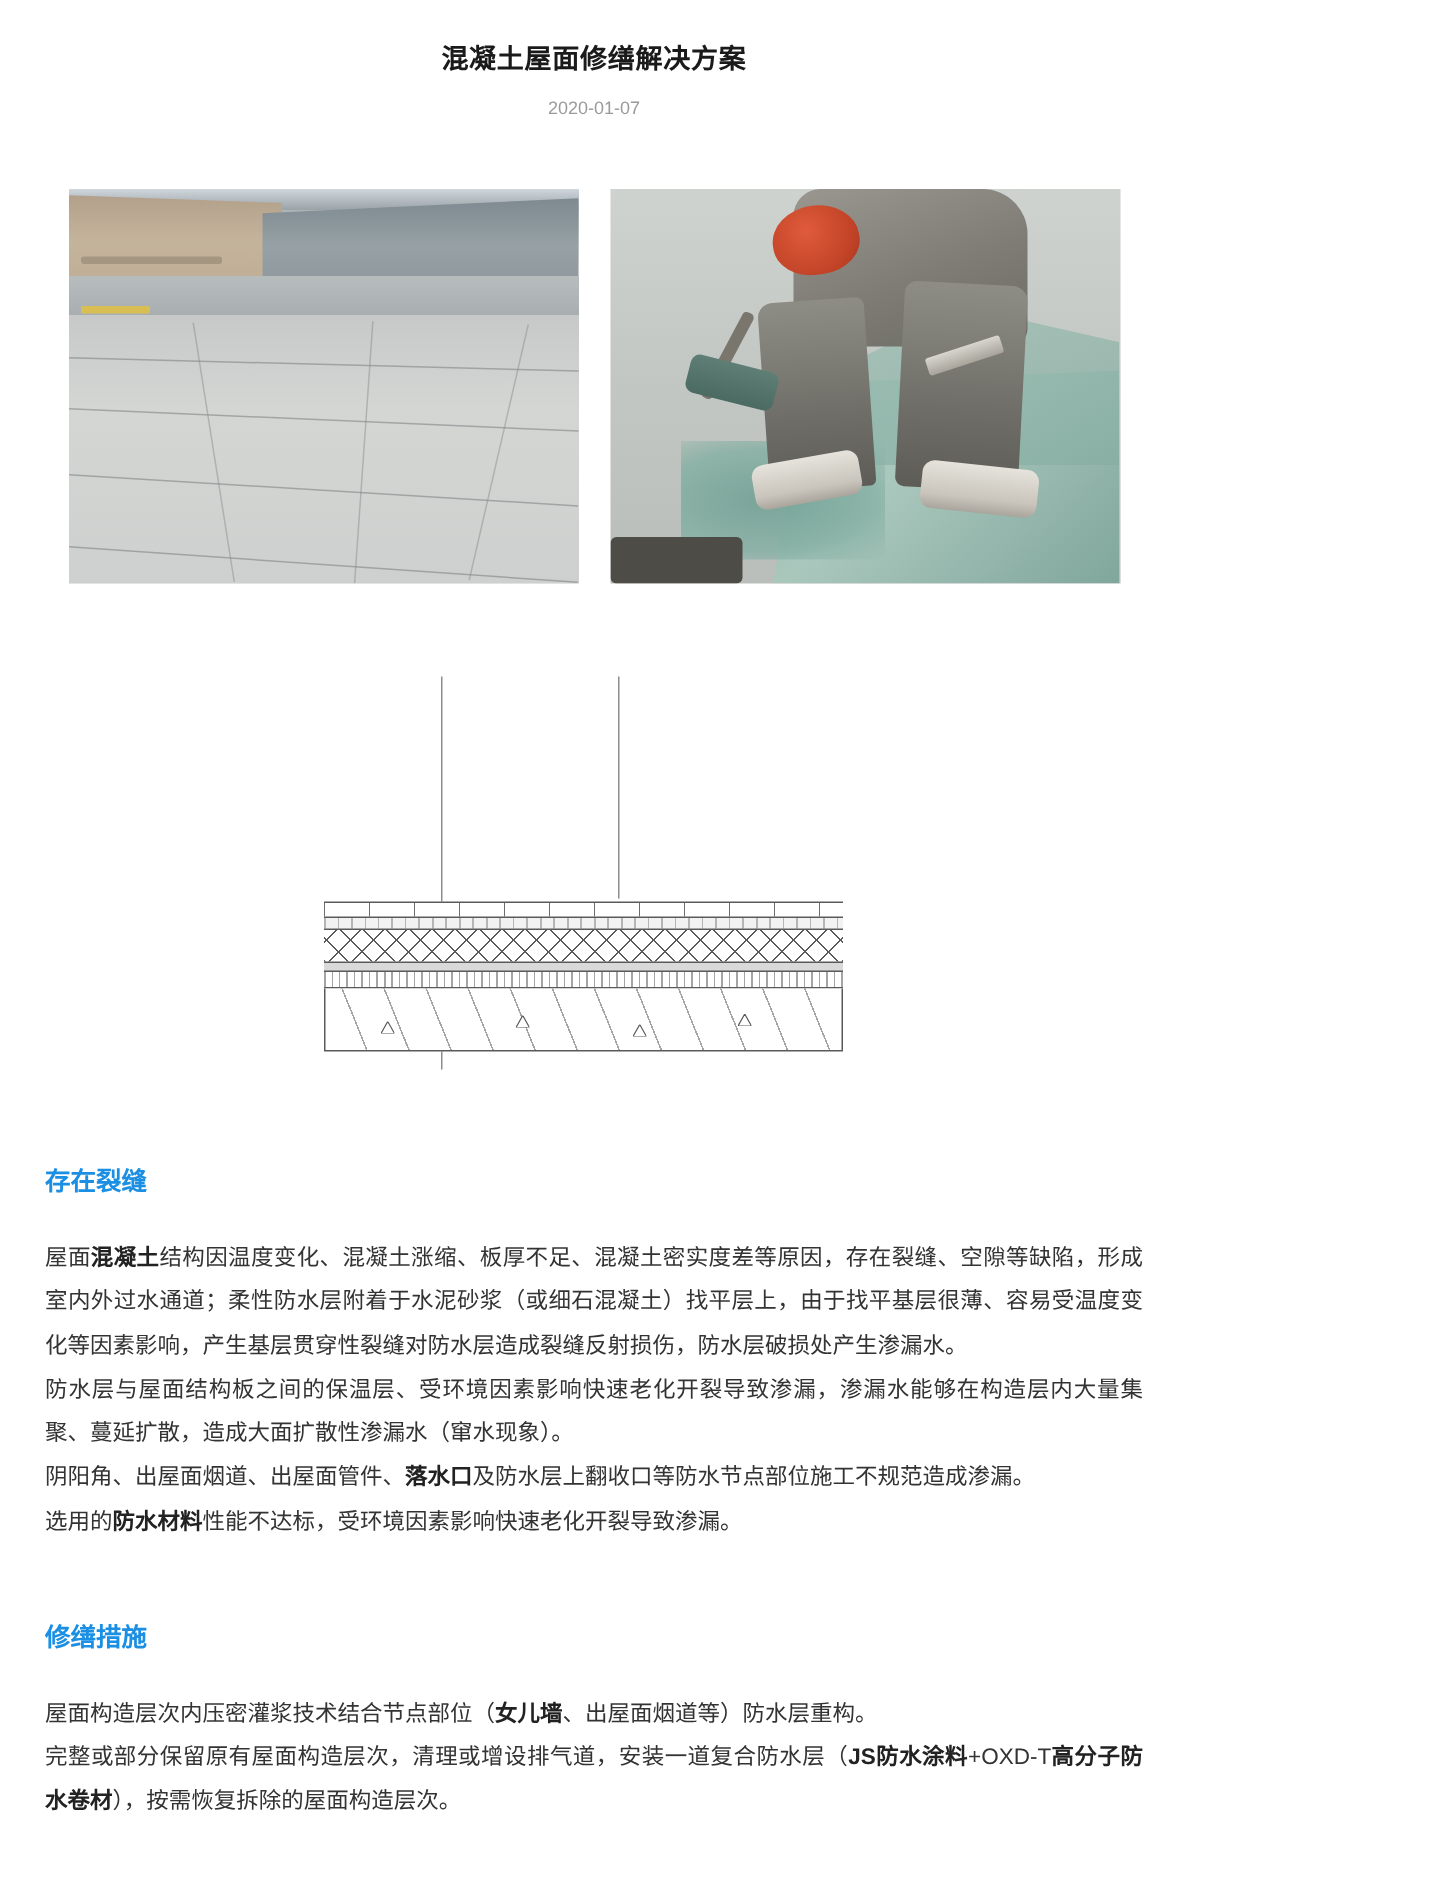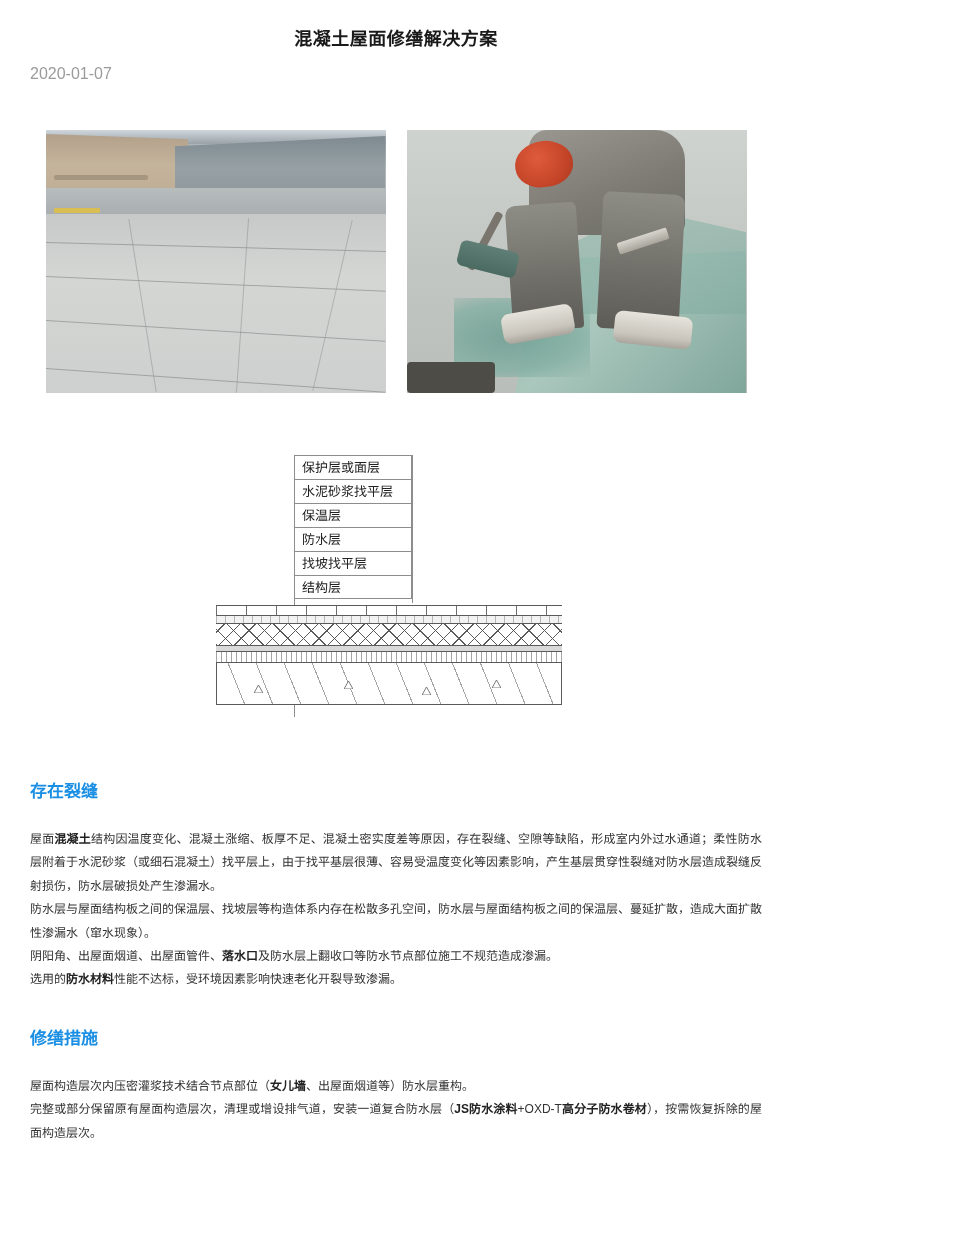--- a/index.html
+++ b/index.html
@@ -22,22 +22,22 @@
   .doc-title {
     text-align: center;
     font-size: 18px;
     font-weight: bold;
     color: #1a1a1a;
     padding-top: 14px;
     line-height: 1.5;
     letter-spacing: 0.5px;
   }
   .doc-date {
-    text-align: left;
-    font-size: 16px;
+    text-align: center;
+    font-size: 12px;
     color: #9b9b9b;
     margin-top: 4px;
   }
   .photo-row {
     display: flex;
     justify-content: center;
     gap: 21px;
     margin-top: 47px;
   }
   .photo {
@@ -267,24 +267,24 @@
   }
   
   .section-heading {
     color: #1a8fe3;
     font-size: 17px;
     font-weight: bold;
     margin: 0;
     padding: 0;
   }
   .heading-seepage { margin-top: 60px; }
-  .heading-repair  { margin-top: 32px; }
+  .heading-repair  { margin-top: 48px; }
   .body-block {
     margin-top: 26px;
-    font-size: 12px;
+    font-size: 15px;
     line-height: 1.95;
     color: #333;
     text-align: justify;
   }
   .body-block p { margin: 0; }
   .body-block b { font-weight: bold; color: #222; }
 </style>
 </head>
 <body>
 
@@ -322,28 +322,20 @@
       <div class="p2-handle"></div>
       <div class="p2-roller"></div>
       <div class="p2-tool"></div>
       <div class="p2-dark"></div>
     </div>
   </div>
 
   <div class="diagram-wrap">
     <div class="diagram">
 
-      <div class="layer-labels">
-        <div class="layer-label">保护层或面层</div>
-        <div class="layer-label">水泥砂浆找平层</div>
-        <div class="layer-label">保温层</div>
-        <div class="layer-label">防水层</div>
-        <div class="layer-label">找坡找平层</div>
-        <div class="layer-label">结构层</div>
-      </div>
 
       <div class="vline-left"></div>
       <div class="vline-right"></div>
 
       <div class="section">
         <div class="sec-row sec-top"></div>
         <div class="sec-row sec-screed"></div>
         <div class="sec-row sec-insul"></div>
         <div class="sec-row sec-water"></div>
         <div class="sec-row sec-slope"></div>
@@ -371,21 +363,21 @@
               </svg>
           </div>
         </div>
       </div>
     </div>
   </div>
 
   <h2 class="section-heading heading-seepage">存在裂缝</h2>
   <div class="body-block">
     <p>屋面<b>混凝土</b>结构因温度变化、混凝土涨缩、板厚不足、混凝土密实度差等原因，存在裂缝、空隙等缺陷，形成室内外过水通道；柔性防水层附着于水泥砂浆（或细石混凝土）找平层上，由于找平基层很薄、容易受温度变化等因素影响，产生基层贯穿性裂缝对防水层造成裂缝反射损伤，防水层破损处产生渗漏水。</p>
-    <p>防水层与屋面结构板之间的保温层、找坡层等构造体系内存在松散多孔空间，防水层与屋面结构板之间的保温层、蔓延扩散，造成大面扩散性渗漏水（窜水现象）。</p>
+    <p>防水层与屋面结构板之间的保温层、受环境因素影响快速老化开裂导致渗漏，渗漏水能够在构造层内大量集聚、蔓延扩散，造成大面扩散性渗漏水（窜水现象）。</p>
     <p>阴阳角、出屋面烟道、出屋面管件、<b>落水口</b>及防水层上翻收口等防水节点部位施工不规范造成渗漏。</p>
     <p>选用的<b>防水材料</b>性能不达标，受环境因素影响快速老化开裂导致渗漏。</p>
   </div>
 
   <h2 class="section-heading heading-repair">修缮措施</h2>
   <div class="body-block">
     <p>屋面构造层次内压密灌浆技术结合节点部位（<b>女儿墙</b>、出屋面烟道等）防水层重构。</p>
     <p>完整或部分保留原有屋面构造层次，清理或增设排气道，安装一道复合防水层（<b>JS防水涂料</b>+OXD-T<b>高分子防水卷材</b>），按需恢复拆除的屋面构造层次。</p>
   </div>
 

